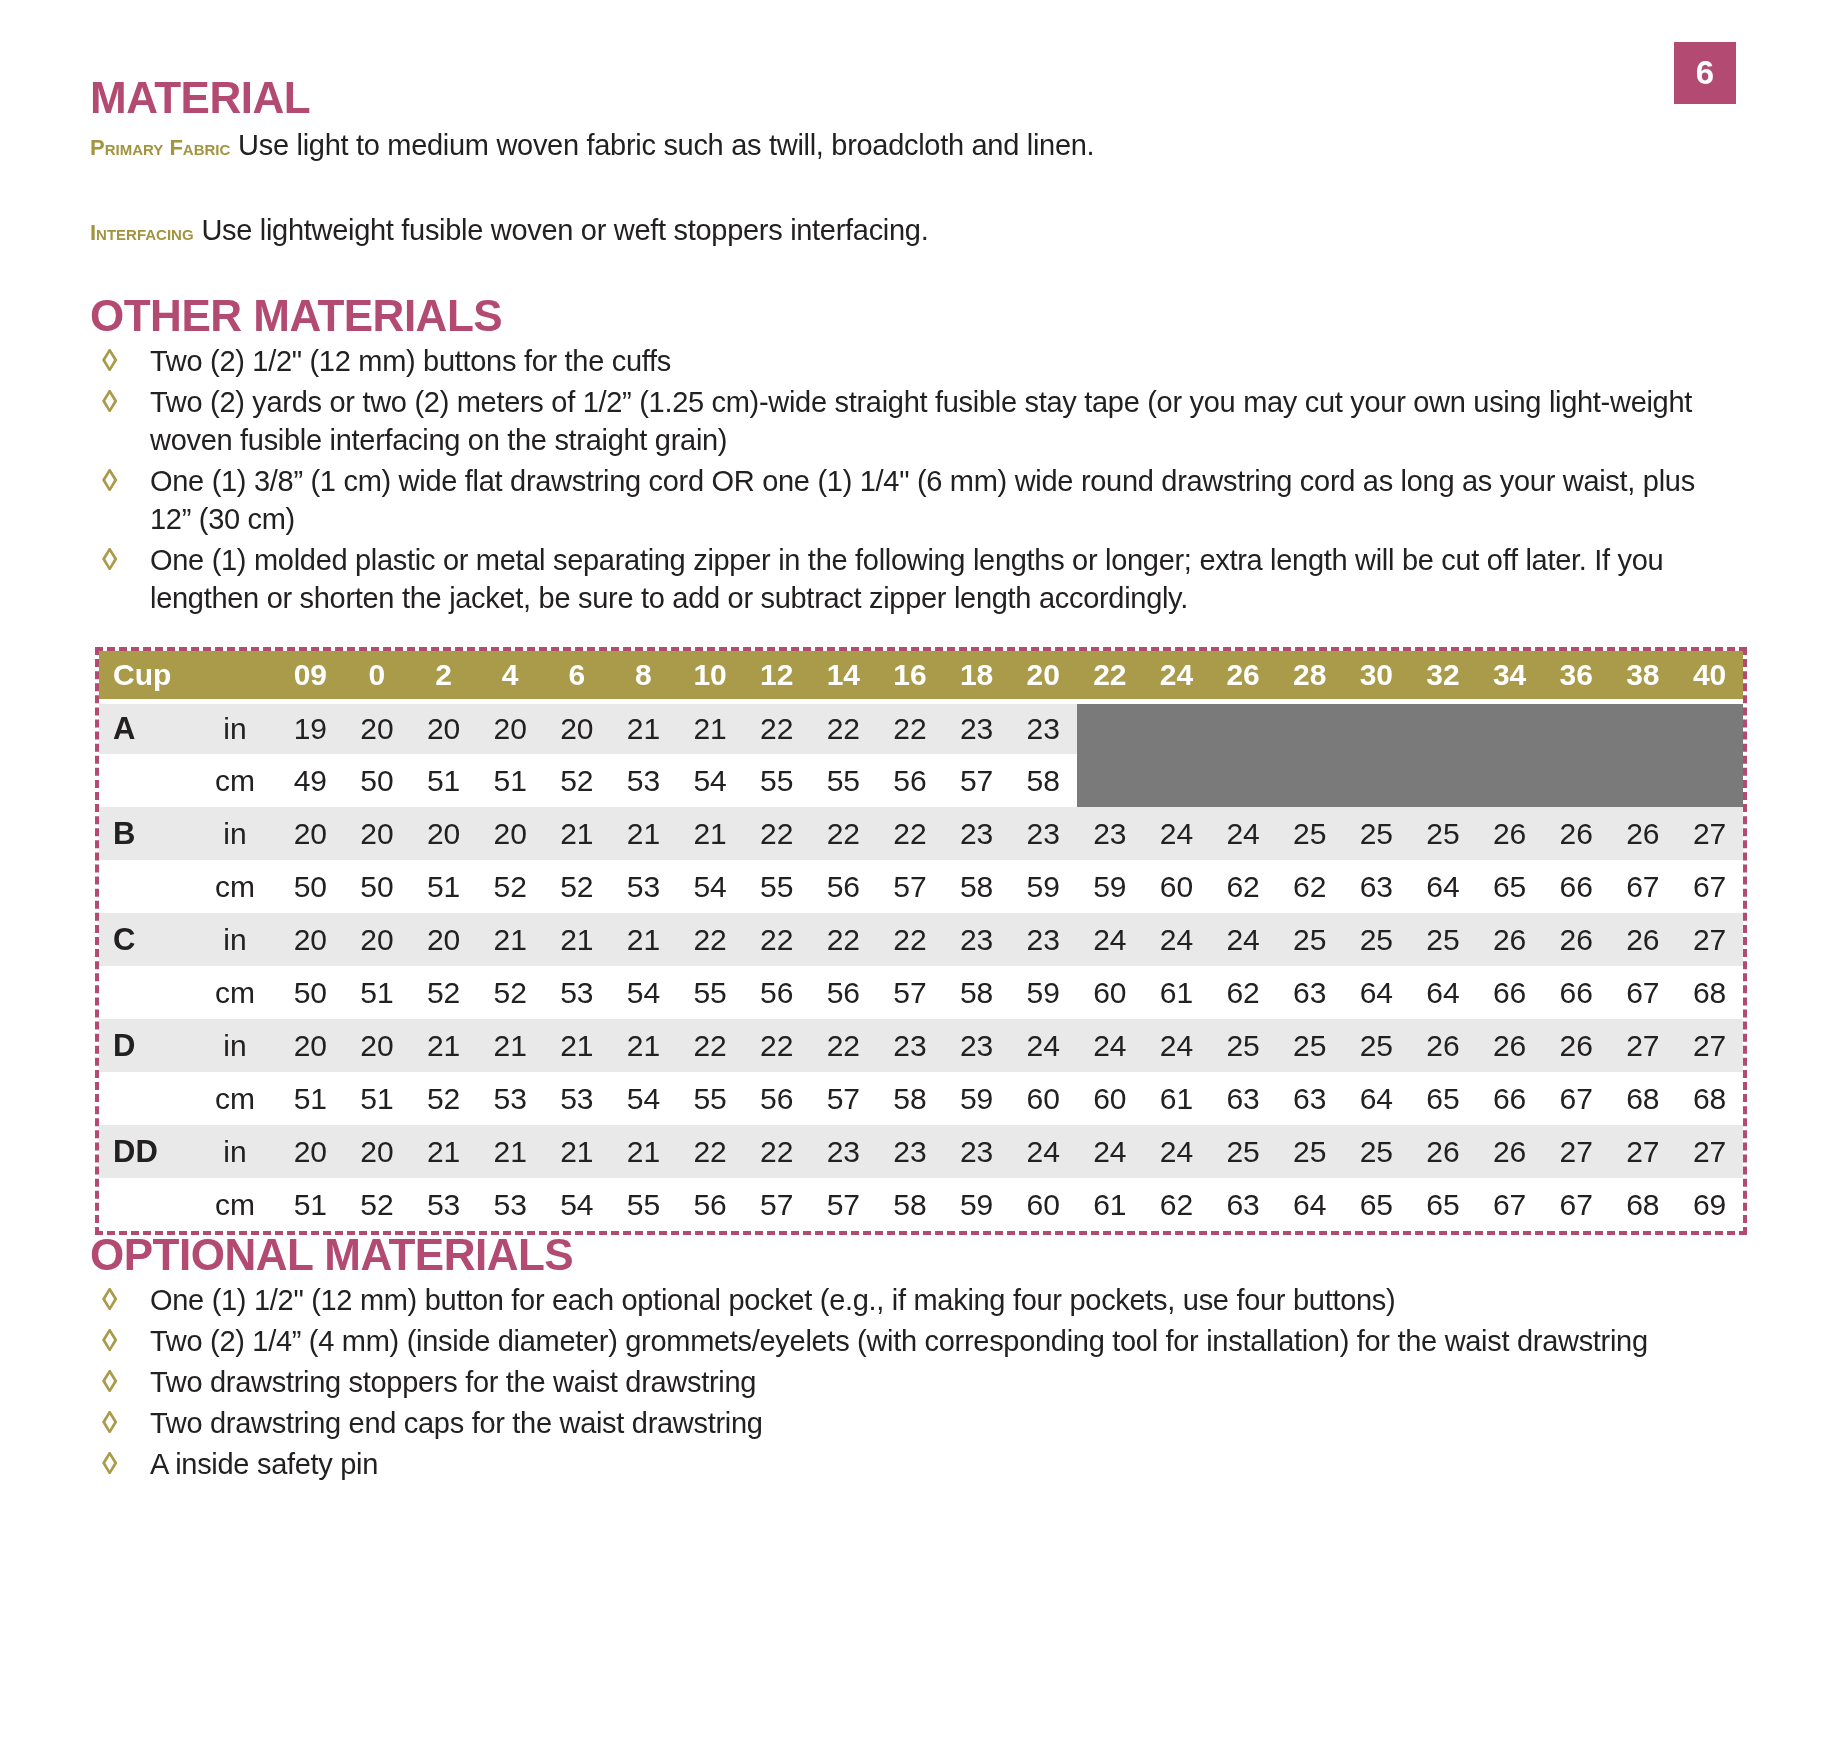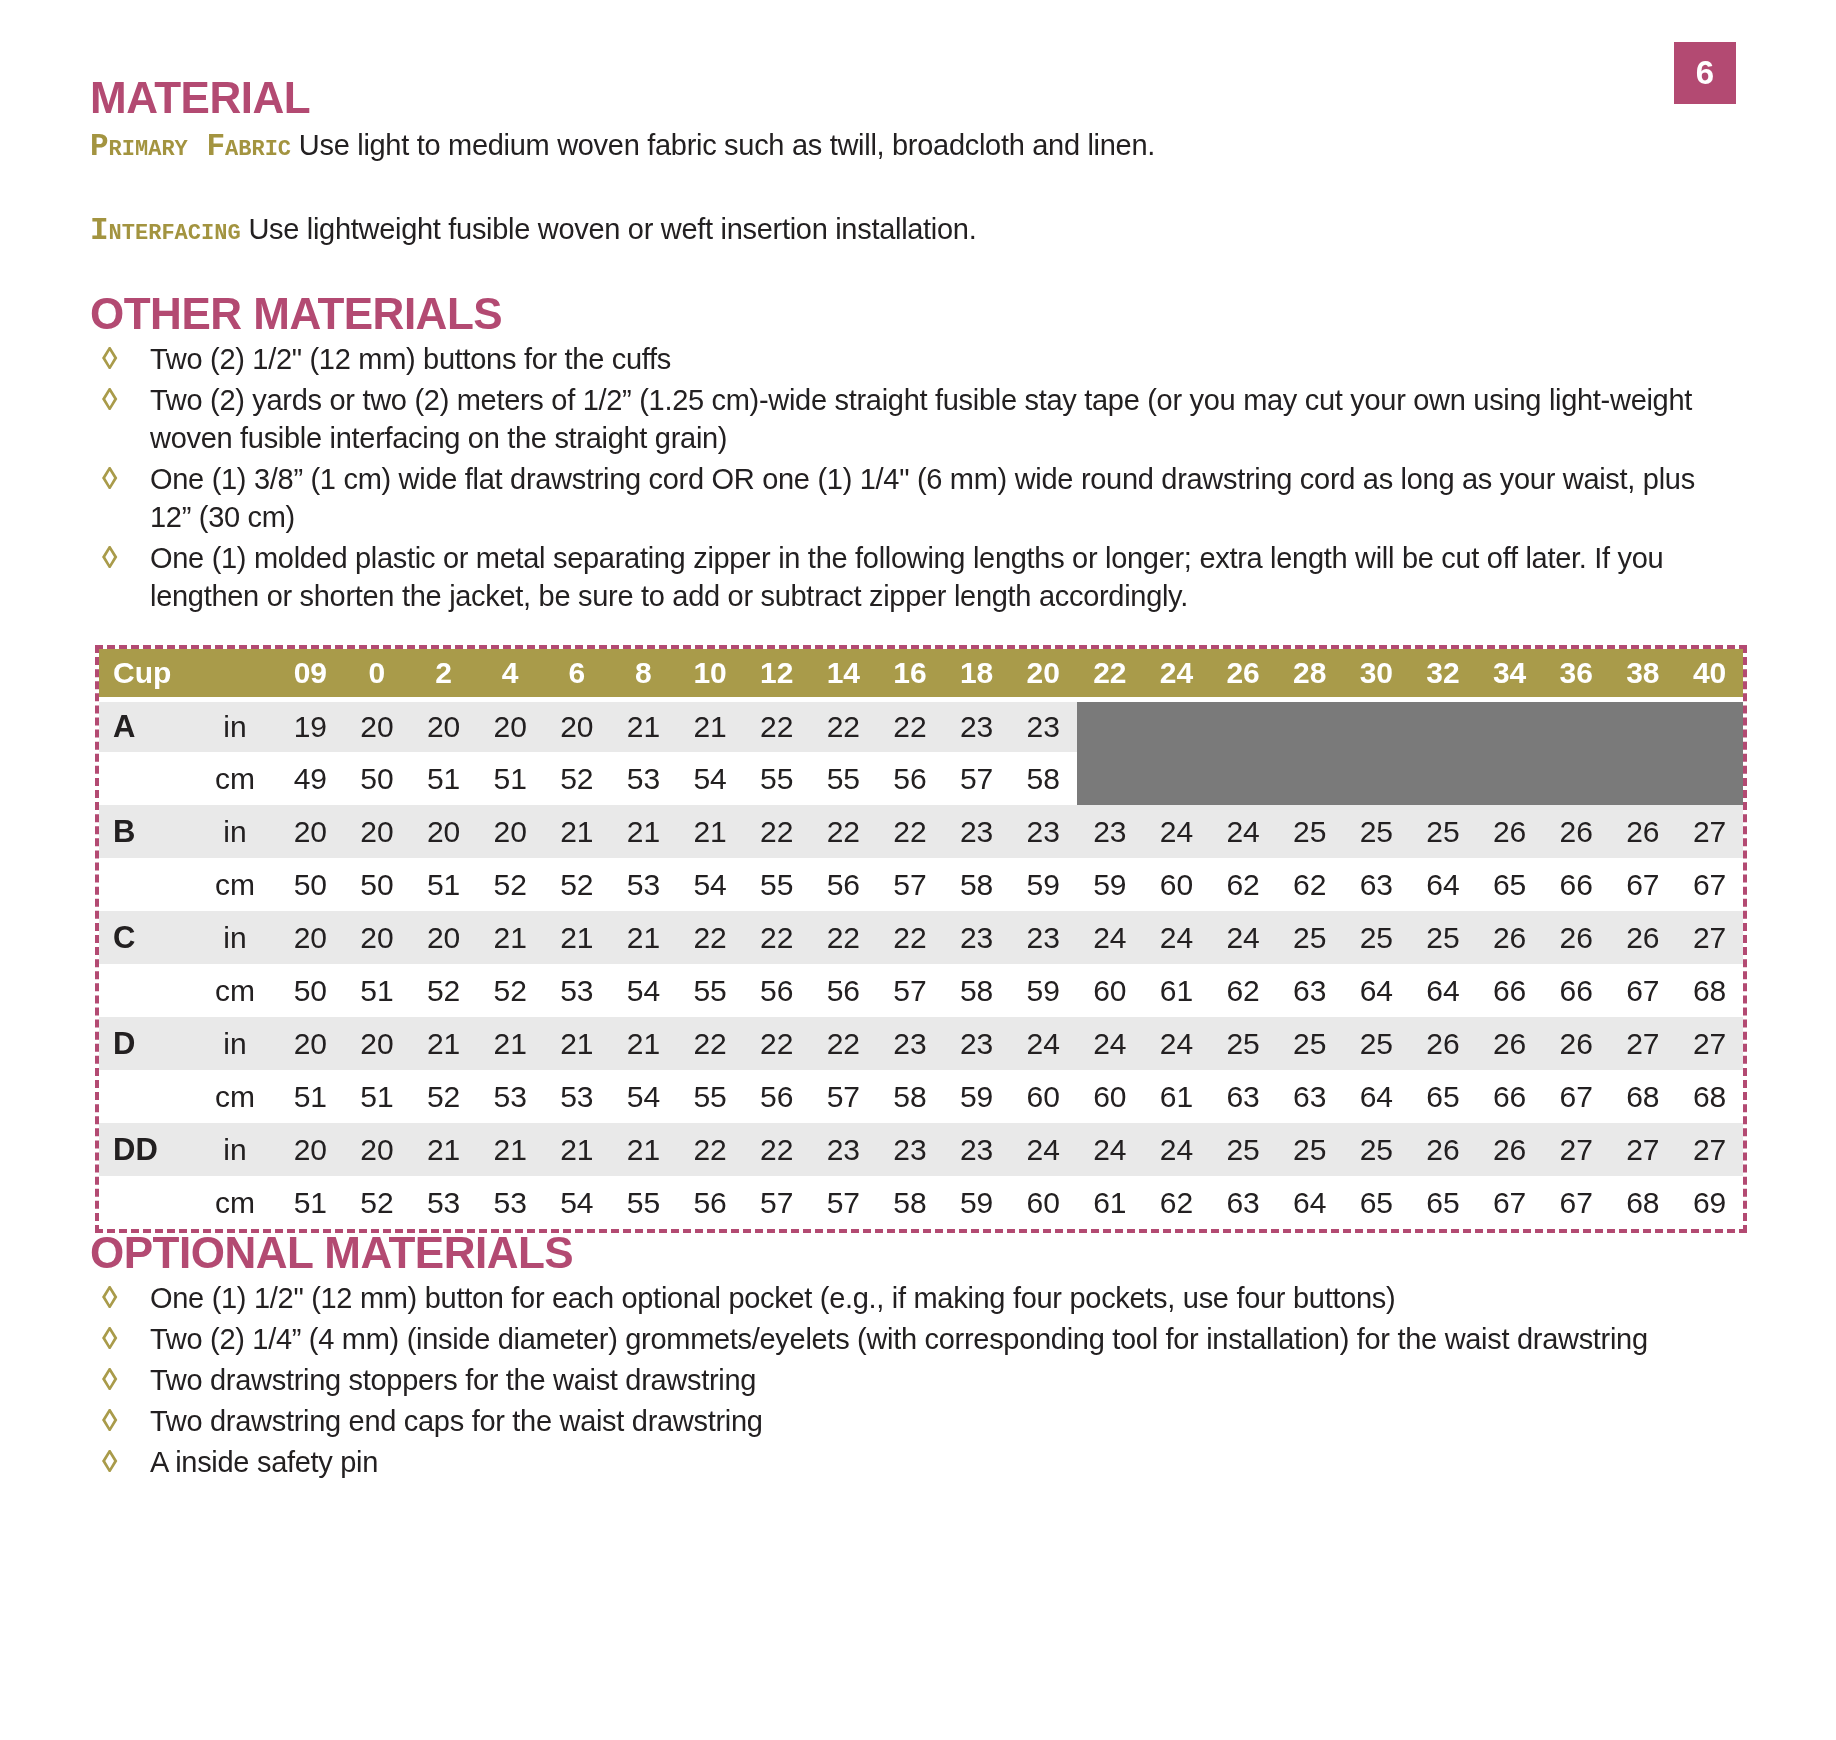--- a/index.html
+++ b/index.html
@@ -35,23 +35,22 @@
   .lead{
     font-size:29px;
     line-height:38px;
     letter-spacing:-0.3px;
     margin-top:8px;
   }
   .lead .sc{
     font-variant:small-caps;
     font-weight:700;
     color:var(--olive-dark);
-    font-size:31px;
+    font-size:22px;
     letter-spacing:0;
-    font-family:Liberation Mono, monospace;
   }
   .mb-para{margin-bottom:44px;}
   .bullets{
     list-style:none;
     margin-top:6px;
   }
   .bullets li{
     display:flex;
     align-items:flex-start;
     font-size:29px;
@@ -110,21 +109,21 @@
 </style>
 </head>
 <body>
 
 <div class="badge">6</div>
 
 <h2>MATERIAL</h2>
 
 <p class="lead mb-para"><span class="sc">Primary Fabric</span> <span>Use light to medium woven fabric such as twill, broadcloth and linen.</span></p>
 
-<p class="lead mb-para"><span class="sc">Interfacing</span> <span>Use lightweight fusible woven or weft insertion installation.</span></p>
+<p class="lead mb-para"><span class="sc">Interfacing</span> <span>Use lightweight fusible woven or weft stoppers interfacing.</span></p>
 
 <h2>OTHER MATERIALS</h2>
 <ul class="bullets" id="other-list">
     <li>
       <span class="diamond">◊</span>
       <span class="btext">Two (2) 1/2" (12 mm) buttons for the cuffs</span>
     </li>
     <li>
       <span class="diamond">◊</span>
       <span class="btext">Two (2) yards or two (2) meters of 1/2” (1.25 cm)-wide straight fusible stay tape (or you may cut your own using light-weight woven fusible interfacing on the straight grain)</span>

